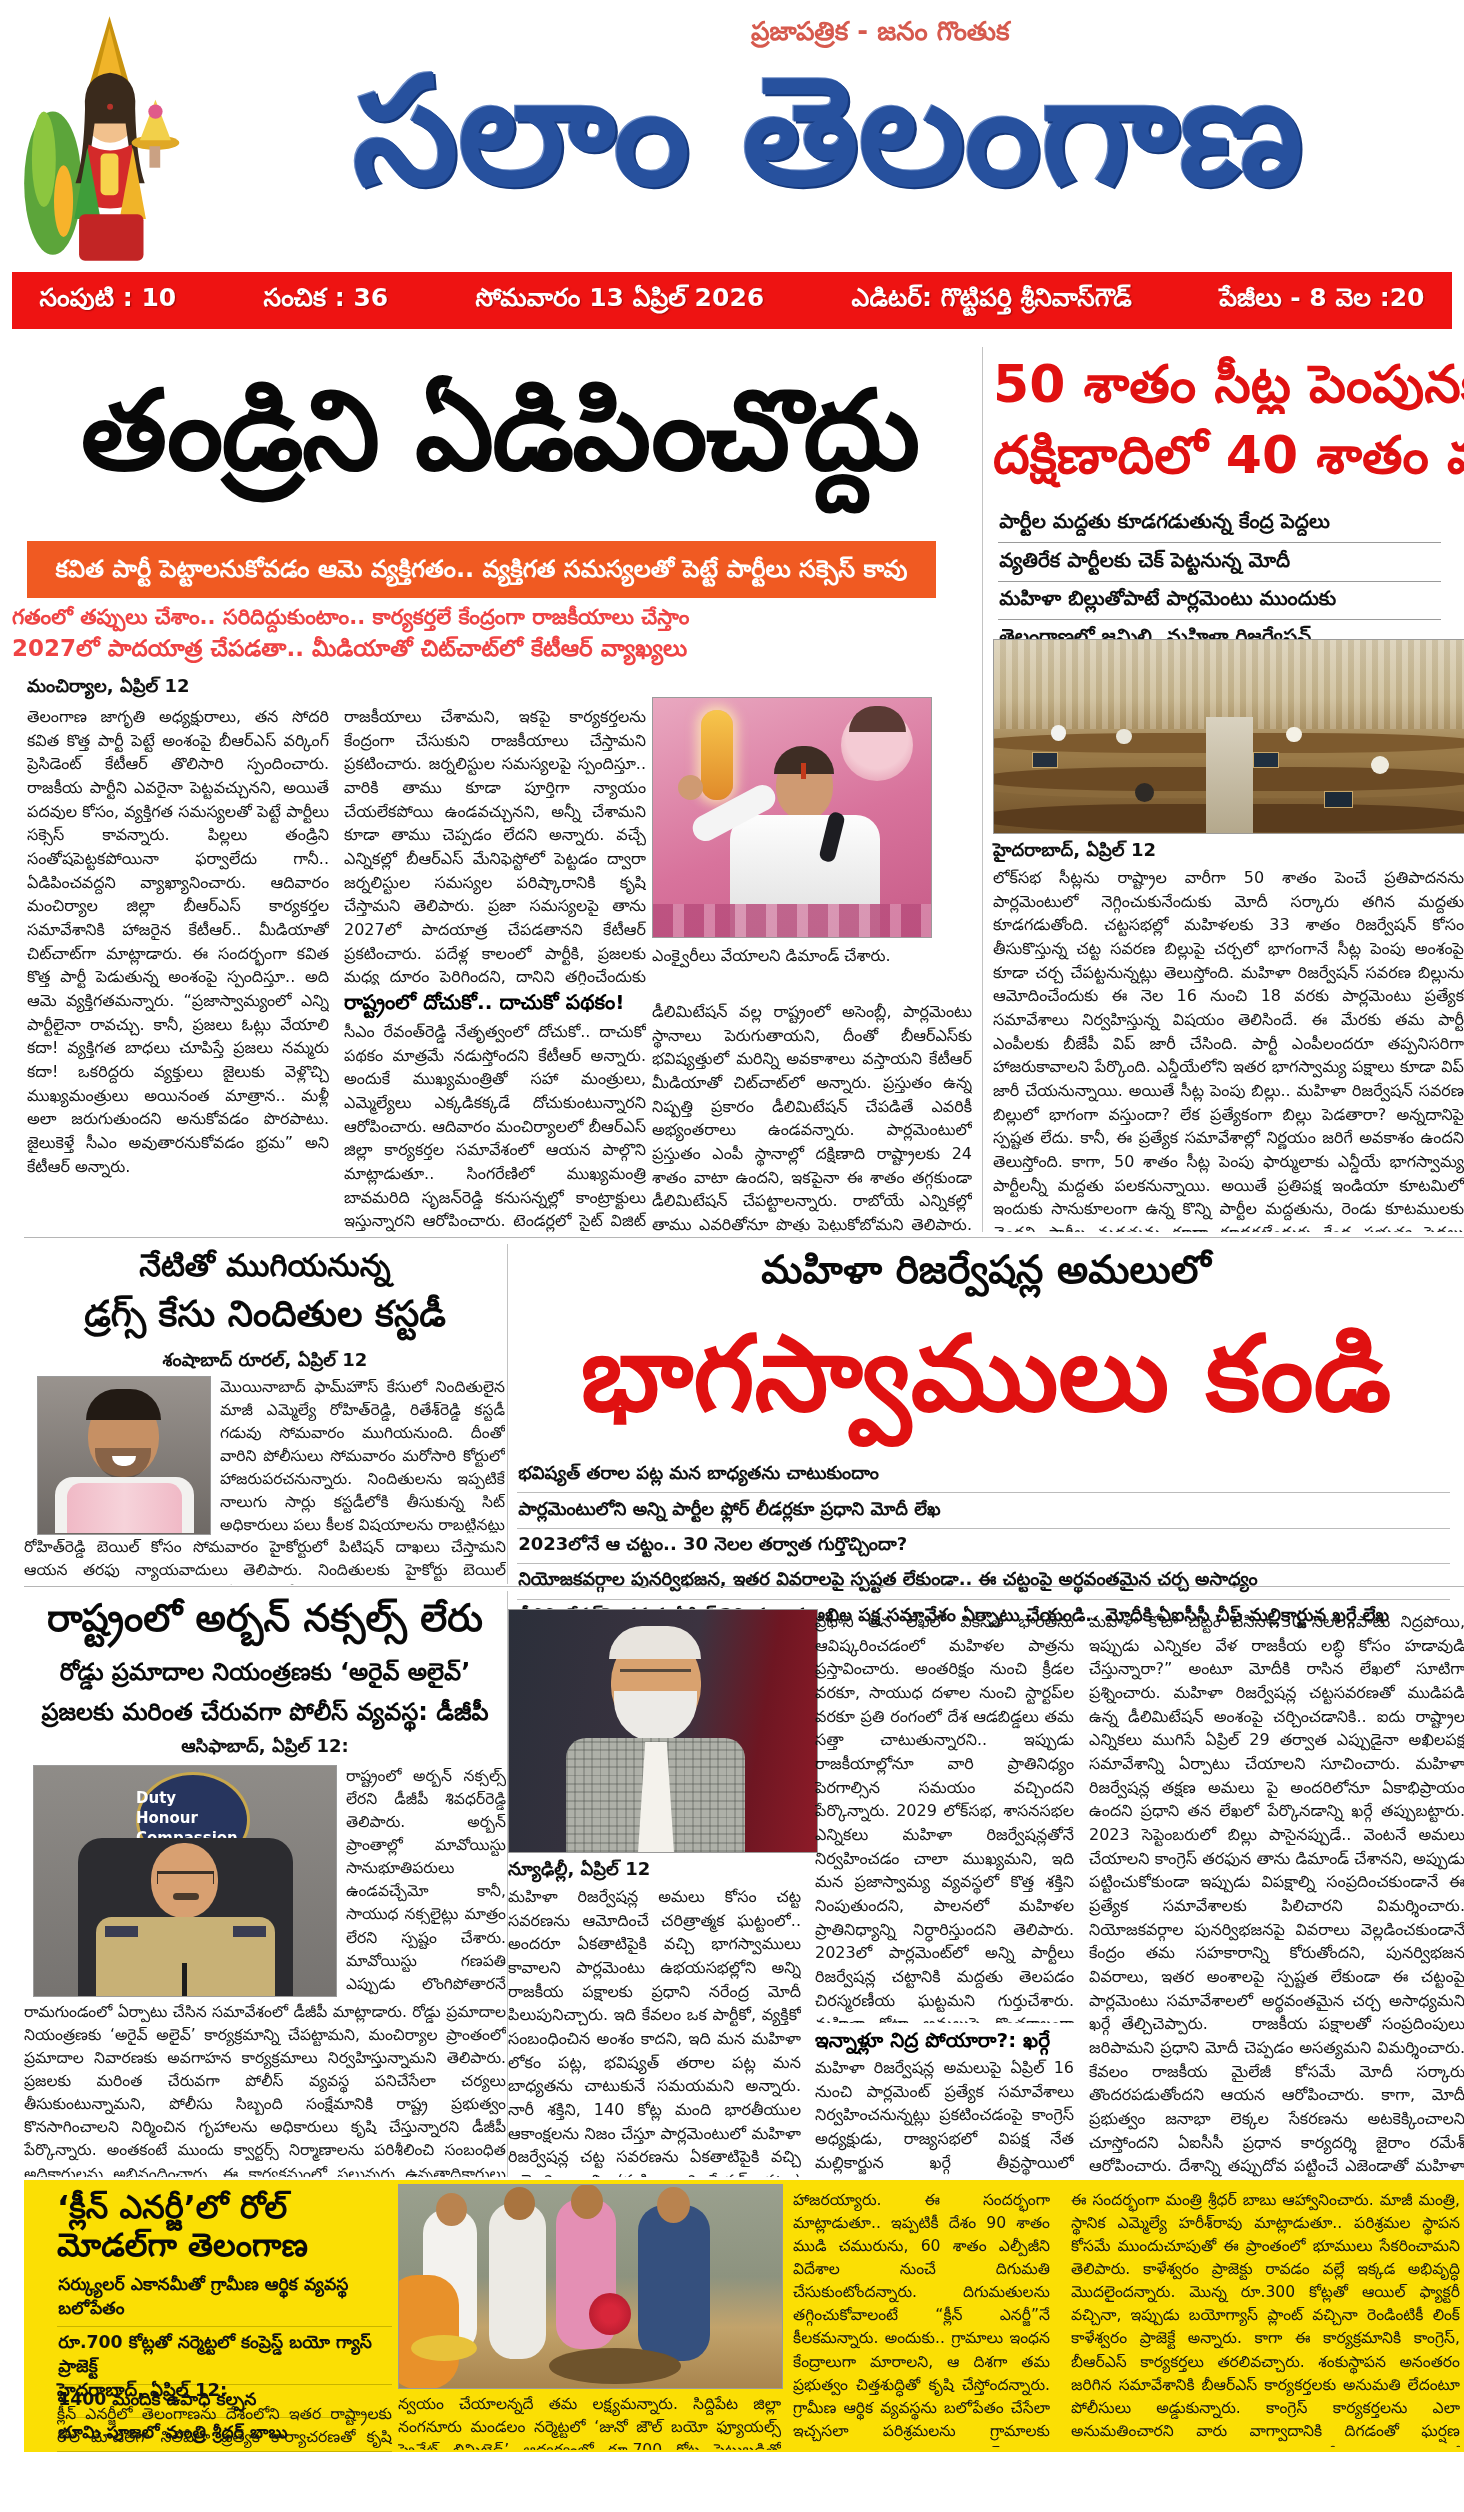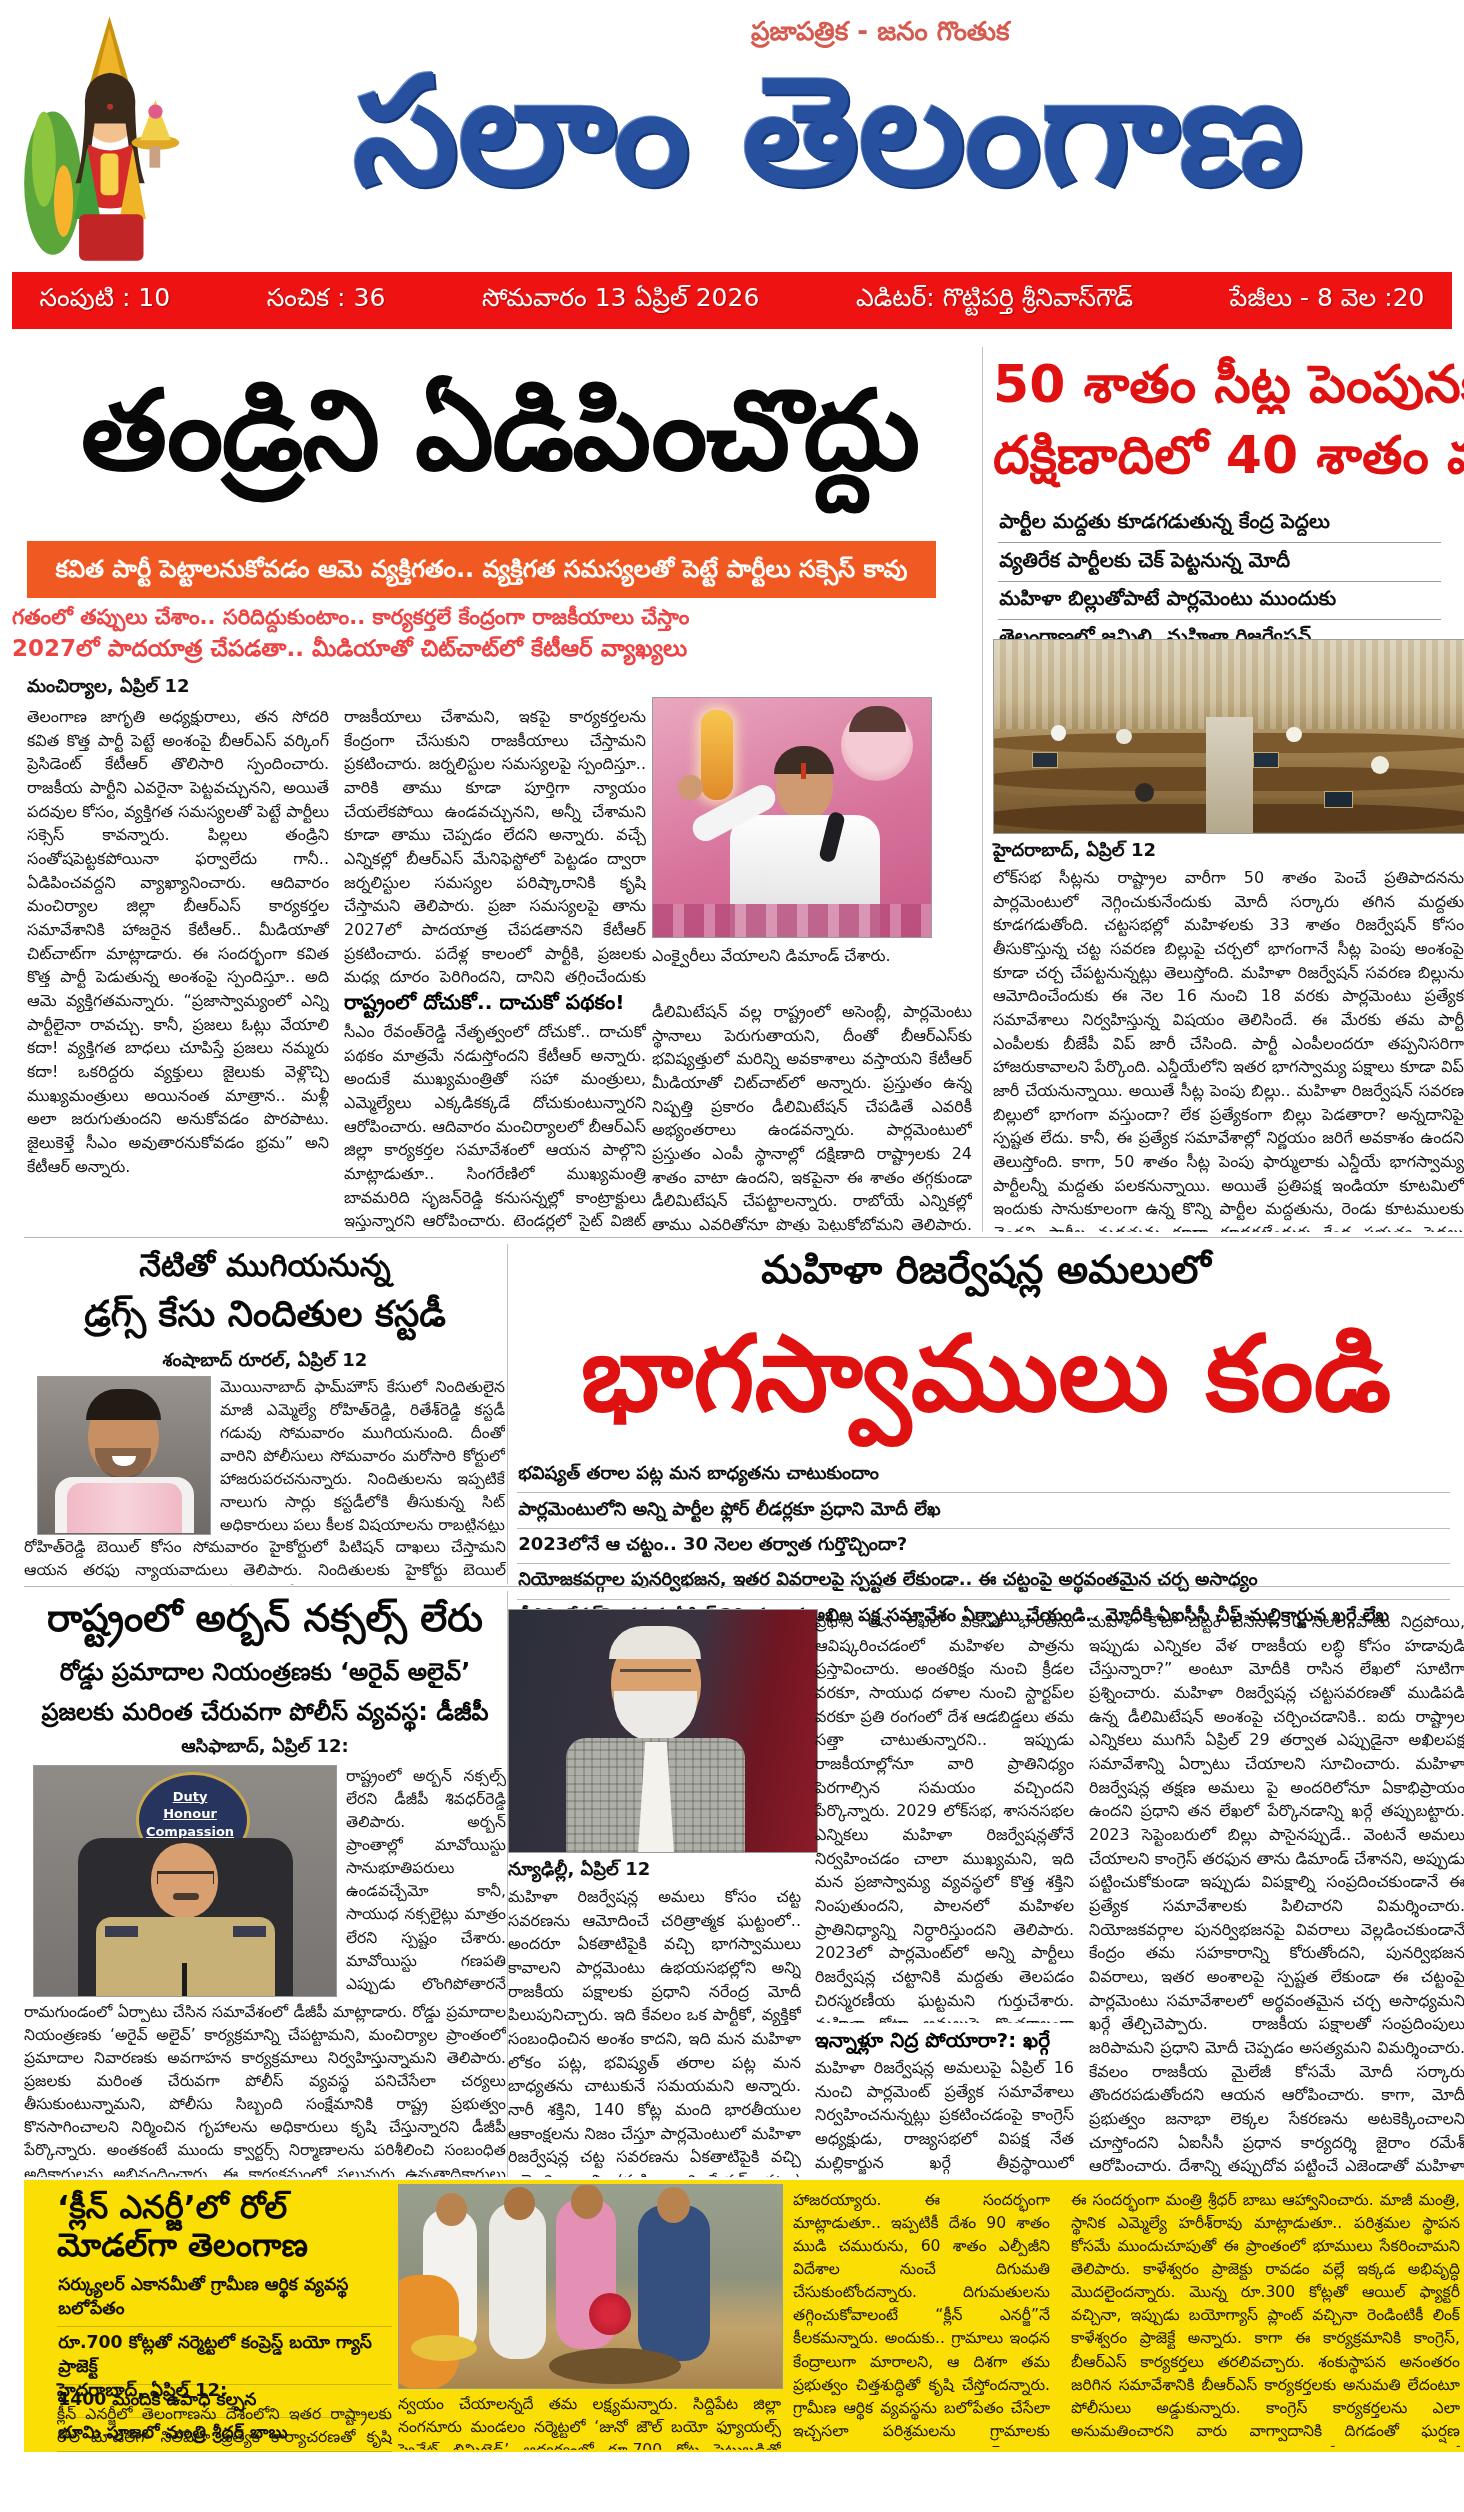--- a/index.html
+++ b/index.html
@@ -10,21 +10,21 @@
   .subhead{font-weight:bold;color:#000;}
   .rule-h{position:absolute;background:#b5b5b5;height:1.2px;}
   .rule-v{position:absolute;background:#c2c2c2;width:1.2px;}
   
   .mast-title{position:absolute;left:200px;top:18px;width:1256px;height:233px;color:#27519e;
     font-weight:800;font-size:150px;line-height:227px;white-space:nowrap;text-align:center;
     text-shadow:2.4px 2.4px 0 #16397c, -1.2px -1.2px 0 #6f8ec7;}
   .tagline{position:absolute;left:751px;top:15.6px;width:383px;font-size:26px;font-weight:bold;color:#d65a4e;}
   .infobar{position:absolute;left:12px;top:272px;width:1440px;height:57px;background:#ee1312;color:#fff;
     display:flex;align-items:center;justify-content:space-between;padding:0 27.5px;box-sizing:border-box;
-    font-size:25px;font-weight:normal;text-shadow:1.2px 1.2px 1.2px rgba(120,0,0,.6);}
+    font-size:25px;font-weight:bold;text-shadow:1.2px 1.2px 1.2px rgba(120,0,0,.6);}
   
   .lead-headline{position:absolute;left:24px;top:335px;width:951px;height:197px;font-size:111px;line-height:191px;
     font-weight:900;color:#080808;white-space:nowrap;text-align:center;letter-spacing:-1.8px;}
   .lead-strap{position:absolute;left:27px;top:541px;width:909px;height:57px;background:#f05a22;color:#ffffff;
     font-size:24px;font-weight:bold;line-height:57px;text-align:center;box-sizing:border-box;overflow:hidden;}
   .deck{position:absolute;left:12px;width:909px;font-weight:bold;color:#ef4444;text-align:left;overflow:hidden;}
   
   .seats-head{position:absolute;left:993px;width:471px;text-align:center;color:#e01111;font-weight:900;font-size:52px;white-space:nowrap;overflow:hidden;}
   .points li{list-style:none;font-weight:bold;border-bottom:1.2px solid #9a9a9a;padding:4.2px 1.2px;}
   .points{margin:0;padding:0;}
@@ -159,21 +159,21 @@
 
   <div class="rule-h" style="left:24px;top:1586px;width:1440px;"></div>
   <div class="rule-v" style="left:507px;top:1244px;height:340px;"></div>
 
   <div class="c-head" style="position:absolute;left:24px;top:1596px;width:482px;font-size:38px;">రాష్ట్రంలో అర్బన్ నక్సల్స్ లేరు</div>
   <div class="c-head" style="position:absolute;left:24px;top:1658px;width:482px;font-size:24px;">రోడ్డు ప్రమాదాల నియంత్రణకు ‘అరైవ్ అలైవ్’</div>
   <div class="c-head" style="position:absolute;left:24px;top:1698px;width:482px;font-size:24px;">ప్రజలకు మరింత చేరువగా పోలీస్ వ్యవస్థ: డీజీపీ</div>
   <div class="abs dateline" style="left:24px;top:1735px;width:482px;text-align:center;">ఆసిఫాబాద్, ఏప్రిల్ 12:</div>
   <div class="photo" style="left:33px;top:1765px;width:302px;height:230px;background:linear-gradient(#8f8c88,#767370);">
     <div class="ph" style="left:102px;top:6px;width:108px;height:90px;border-radius:50%;background:#27355e;border:3.6px solid #c9a84c;"></div>
-    <div class="ph" style="left:102px;top:21.5px;width:108px;text-align:center;color:#fff;font-size:13px;line-height:1.35;font-weight:bold;text-decoration:underline;">
+    <div class="ph" style="left:102px;top:21.5px;width:108px;color:#fff;font-size:15px;line-height:1.35;font-weight:bold;">
       <div>Duty</div>
       <div>Honour</div>
       <div>Compassion</div>
     </div>
     <div class="ph" style="left:44px;top:72px;width:215px;height:162px;border-radius:24px 24px 0 0;background:#2c2c30;"></div>
     <div class="ph" style="left:117px;top:77px;width:67px;height:75px;border-radius:48%;background:#d8a071;"></div>
     <div class="ph" style="left:123px;top:105px;width:55px;height:9.6px;border-top:3px solid #3a2f26;border-left:1.8px solid #3a2f26;border-right:1.8px solid #3a2f26;"></div>
     <div class="ph" style="left:139px;top:127px;width:26px;height:7.2px;border-radius:3.6px;background:#4a3a2c;"></div>
     <div class="ph" style="left:62px;top:151px;width:179px;height:80px;border-radius:15.6px 15.6px 0 0;background:#c8b176;"></div>
     <div class="ph" style="left:71px;top:160px;width:33px;height:10.8px;background:#3a3d52;"></div>

